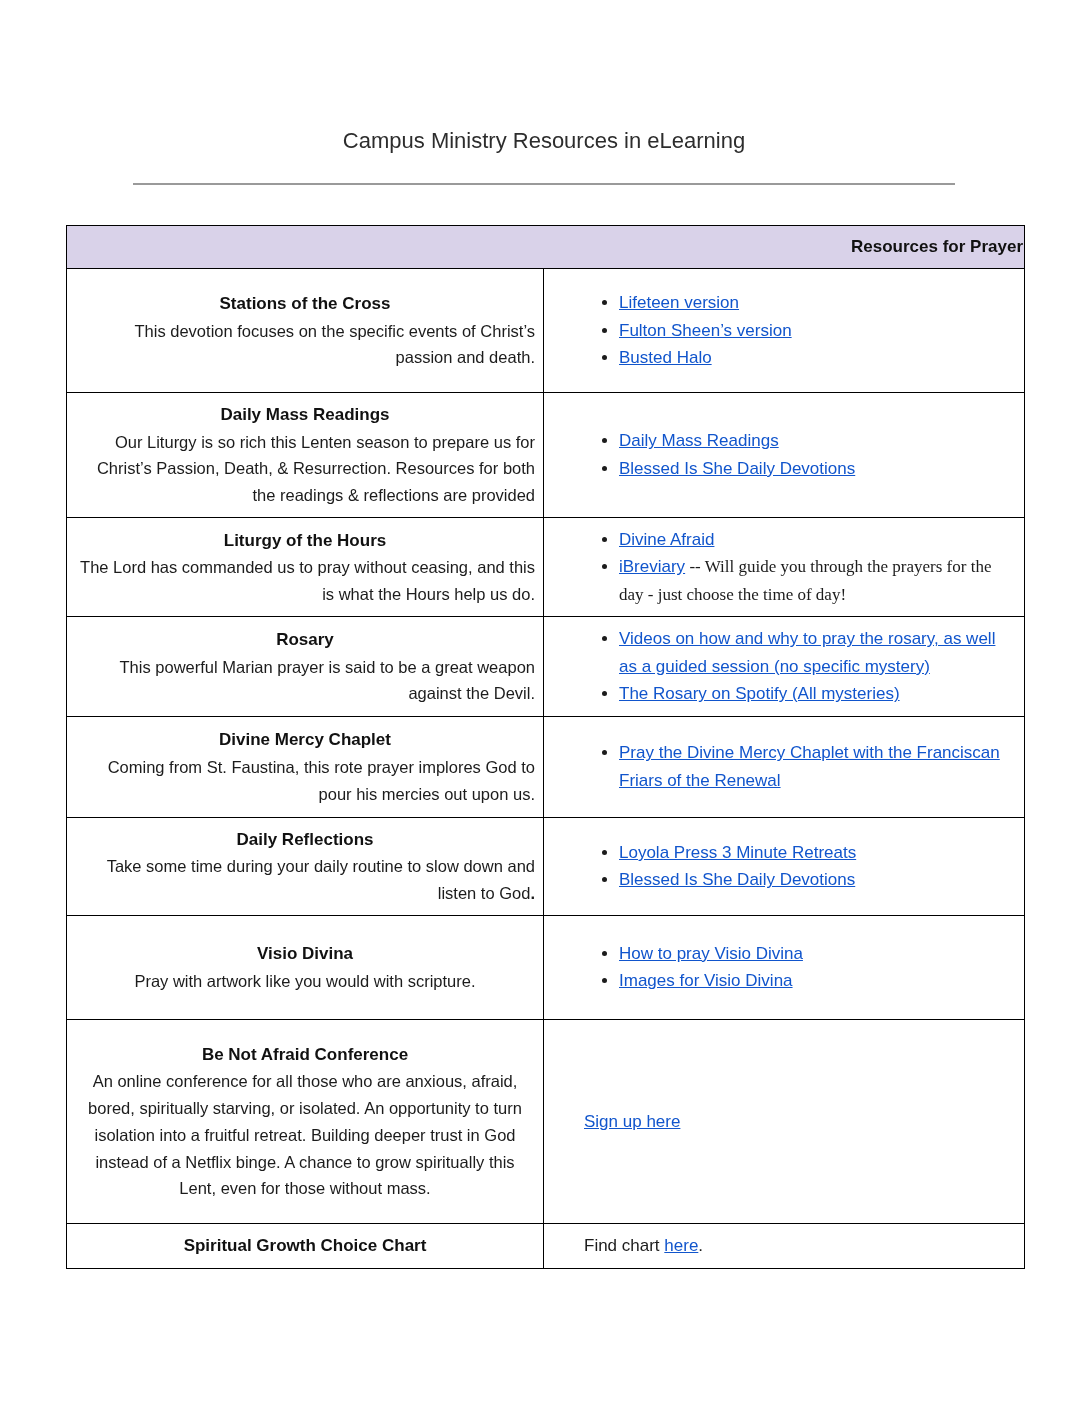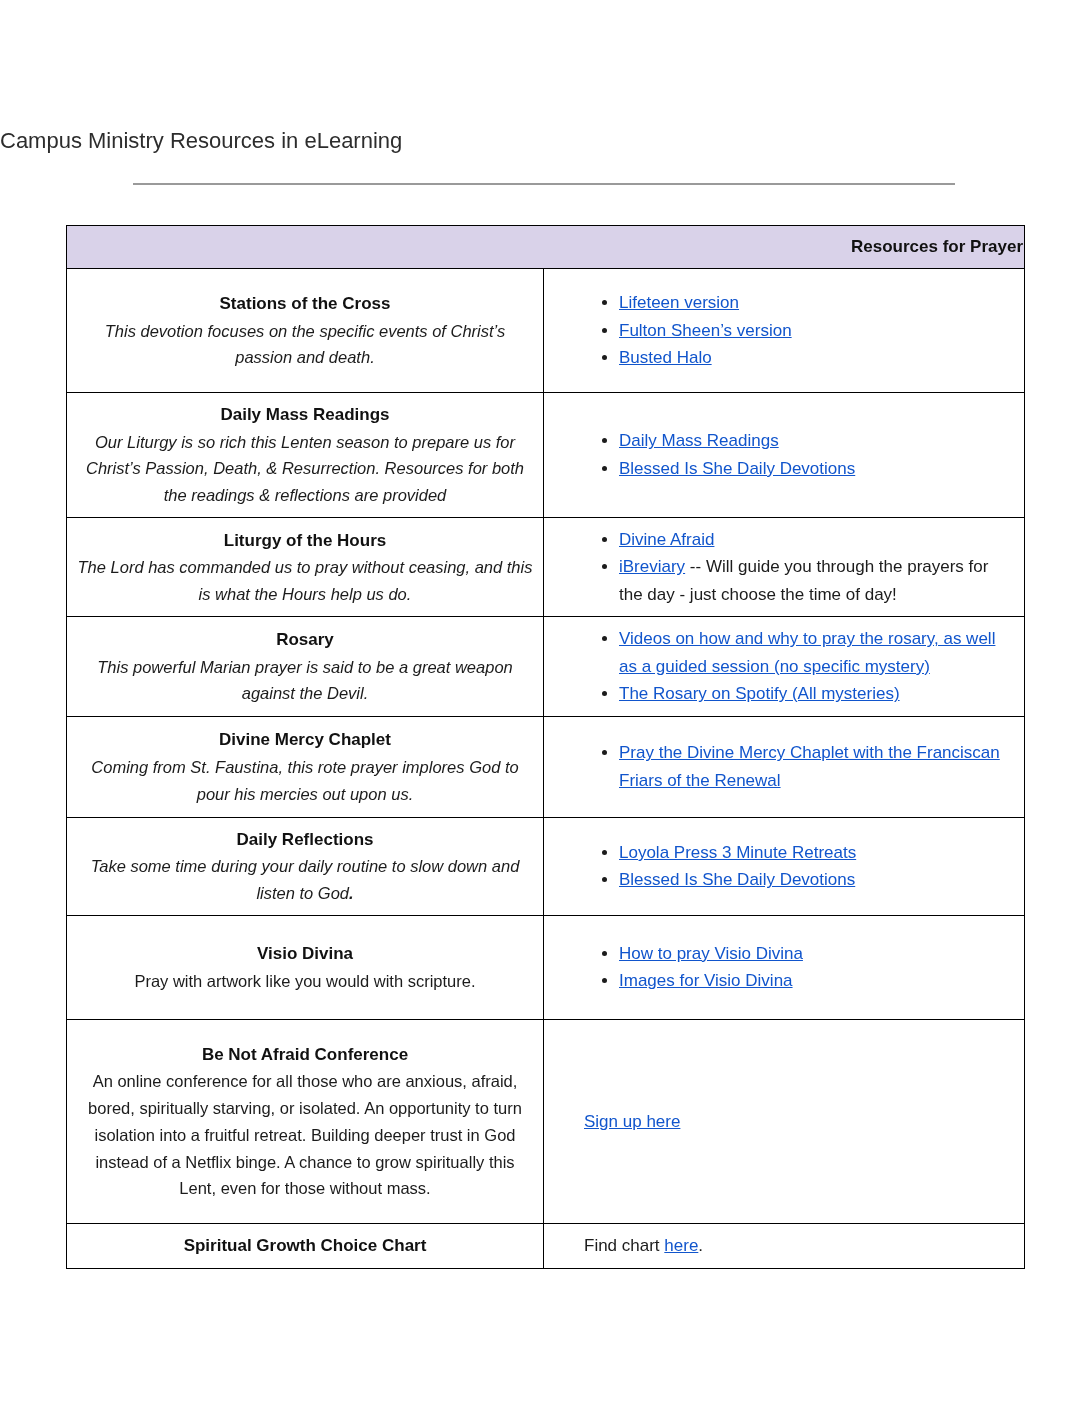--- a/index.html
+++ b/index.html
@@ -2,21 +2,21 @@
 <html><head>
 <meta charset="utf-8">
 <style>
   html,body{margin:0;padding:0;}
   body{
     width:1088px;height:1408px;background:#ffffff;position:relative;
     font-family:"Liberation Sans",sans-serif;color:#1c1c1c;
   }
   .page-title{
     position:absolute;top:128px;left:0;width:100%;
-    text-align:left;font-size:22px;font-weight:400;color:#2d2d2d;
+    text-align:center;font-size:22px;font-weight:400;color:#2d2d2d;
   }
   .title-rule{
     position:absolute;top:183px;left:133px;width:822px;height:2px;
     background:#9a9a9a;
   }
   table.resources{
     position:absolute;top:225px;left:66px;width:958px;
     border-collapse:collapse;table-layout:fixed;
   }
   table.resources th, table.resources td{
@@ -29,28 +29,28 @@
   td.left-cell{
     width:477px;text-align:center;vertical-align:middle;
     padding:8px 8px;font-size:16.5px;line-height:1.62;
   }
   td.right-cell{
     vertical-align:middle;font-size:17px;line-height:1.62;
     padding:8px 10px 8px 0;
   }
   .row-title{font-weight:700;font-size:17px;color:#111;}
   .row-desc{color:#1c1c1c;}
-  .row-desc.italic{font-style:italic;}
+  .row-desc.italic{text-align:right;}
   .bold-dot{font-weight:700;}
   td.right-cell ul{
     margin:0;padding-left:75px;list-style:disc outside;
   }
   td.right-cell li{margin:0;}
   a.res-link{color:#1155cc;text-decoration:underline;cursor:pointer;}
-  .after-text{color:#1c1c1c;}
+  .after-text{color:#1c1c1c;font-family:Liberation Serif, serif;}
   .plain-pad{padding-left:40px;}
 </style>
 </head>
 <body>
 
 <div class="page-title">Campus Ministry Resources in eLearning</div>
 <div class="title-rule"></div>
 
 <table class="resources">
   <colgroup>

